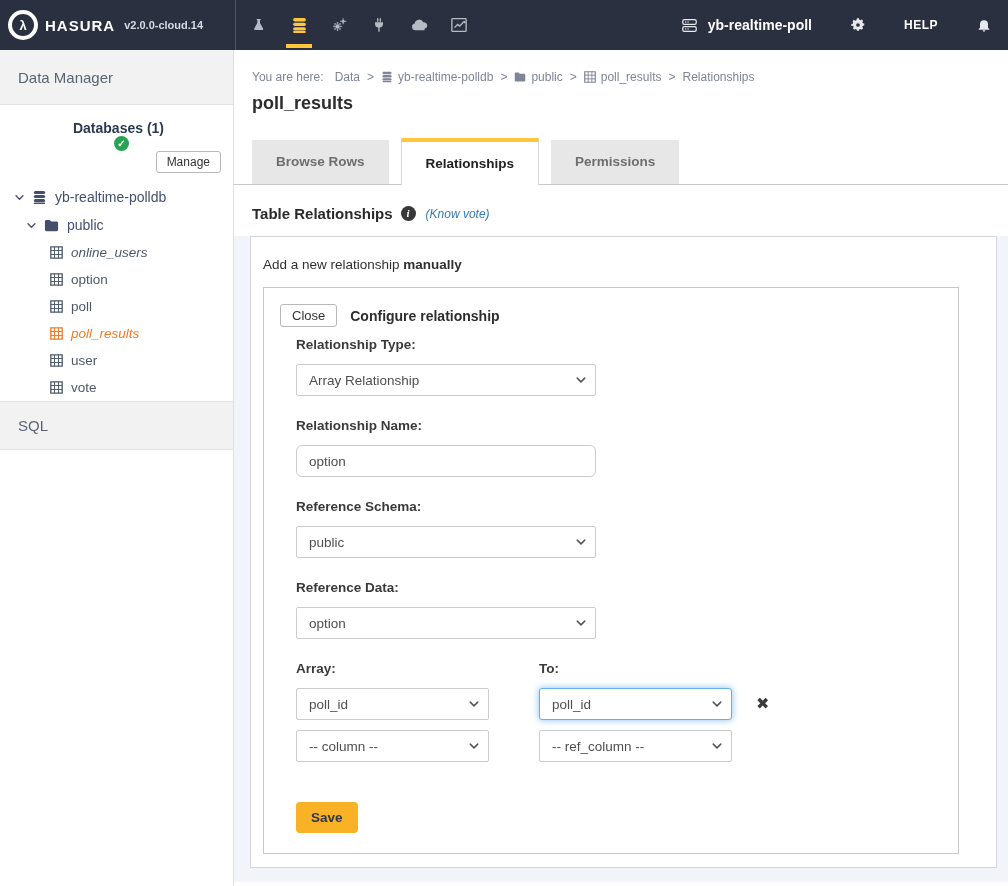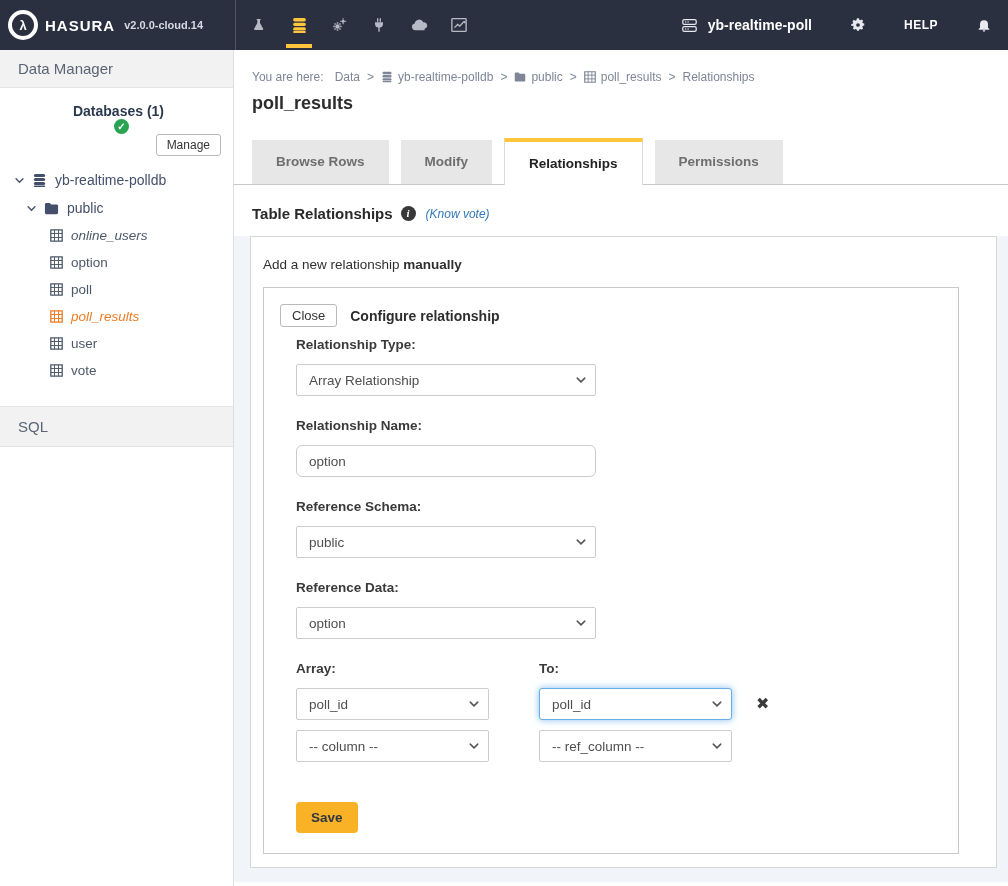--- a/index.html
+++ b/index.html
@@ -24,24 +24,24 @@
   .nav-right { margin-left:auto; display:flex; align-items:center; padding-right:16px; }
   .proj-icon { color:#e7e9ee; display:flex; align-items:center; }
   .proj-name { font-size:14px; font-weight:bold; margin-left:9px; }
   .nav-gear { margin-left:38px; color:#e7e9ee; display:flex; align-items:center; cursor:pointer; }
   .nav-help { margin-left:38px; font-size:12px; font-weight:bold; letter-spacing:.5px; cursor:pointer; }
   .nav-bell { margin-left:38px; color:#e7e9ee; display:flex; align-items:center; cursor:pointer; }
 
   
   .sidebar { position:absolute; top:50px; left:0; bottom:0; width:234px; background:#fff;
     border-right:1px solid #dcdee3; }
-  .sb-bar { height:38px; background:#f2f2f2; display:flex; align-items:center;
+  .sb-bar { height:55px; background:#f2f2f2; display:flex; align-items:center;
     padding-left:18px; font-size:15px; color:#5a6474; cursor:pointer; }
   .sb-bar.top { border-bottom:1px solid #e3e3e3; }
-  .sb-bar.sql { border-top:1px solid #e3e3e3; border-bottom:1px solid #e3e3e3; margin-top:22px; height:41px; }
+  .sb-bar.sql { border-top:1px solid #e3e3e3; border-bottom:1px solid #e3e3e3; height:49px; }
   .db-header { display:flex; align-items:center; padding:15px 12px 10px 16px;flex-direction:column; }
   .db-label { font-size:14px; font-weight:bold; color:#2c3a50; }
   .check-circle { width:15px; height:15px; border-radius:50%; background:#28a352; color:#fff;
     font-size:10px; line-height:15px; text-align:center; display:inline-block; margin-left:6px; font-weight:bold; }
   .manage-btn { margin-left:auto; background:#fff; border:1px solid #b9b9b9; border-radius:3px;
     font-size:12px; color:#333; padding:3px 10px; cursor:pointer; font-family:inherit; }
   .tree-row { display:flex; align-items:center; height:28px; color:#44506b; cursor:pointer; }
   .tree-row .chev { display:flex; align-items:center; margin-right:7px; color:#44506b; }
   .tree-row .t-icon { display:flex; align-items:center; margin-right:8px; }
   .row-db { padding-left:14px; font-size:14px; }
@@ -316,21 +316,20 @@
       </span>
     <span class="bc-item">poll_results</span>
     <span class="sep">&gt;</span>
     <span class="bc-item">Relationships</span>
   </div>
 
   <div class="page-title">poll_results</div>
 
   <div class="tabs">
     <span class="tab">Browse Rows</span>
-    <span class="tab">Modify</span>
     <span class="tab active">Relationships</span>
     <span class="tab">Permissions</span>
   </div>
 
   <div class="section-head">
     <span class="section-title">Table Relationships</span>
     <span class="info-icon">i</span>
     <a class="know-more">(Know vote)</a>
   </div>
 

